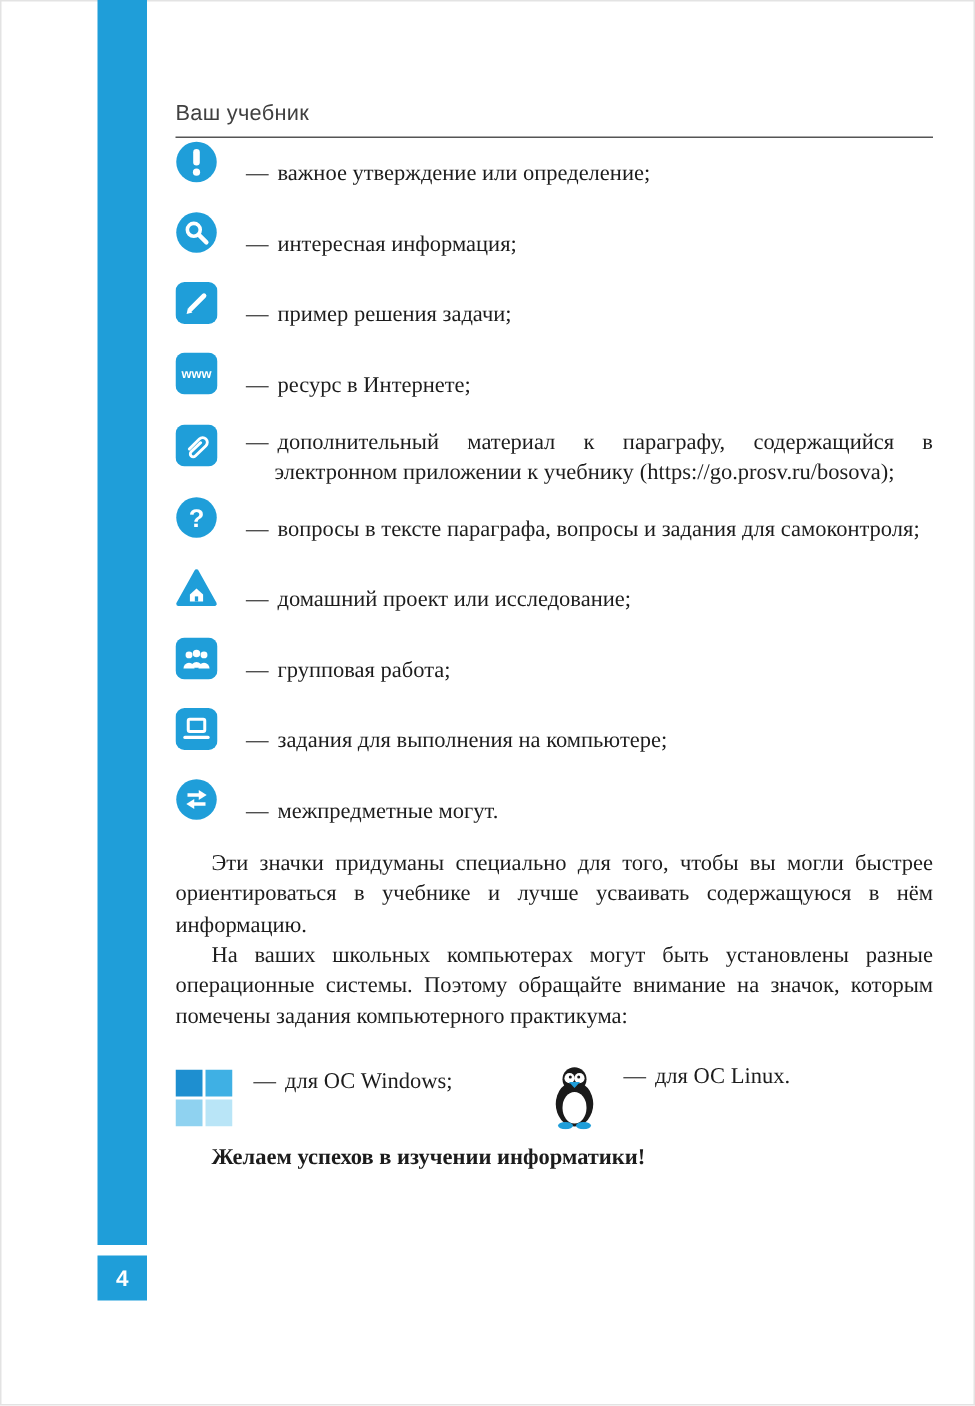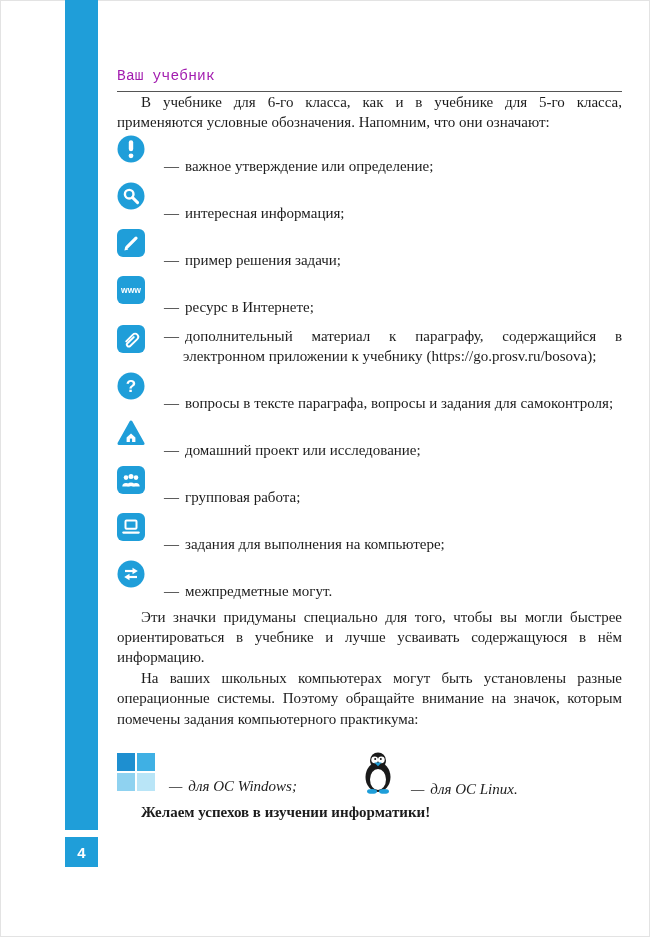--- a/index.html
+++ b/index.html
@@ -10,59 +10,58 @@
     box-shadow:inset 0 0 0 1px #e3e3e3;overflow:hidden;
   }
   .side-stripe{position:absolute;left:65px;top:0;width:33px;height:830px;background:var(--accent);}
   .pagenum-box{
     position:absolute;left:65px;top:837px;width:33px;height:30px;background:var(--accent);
     color:#fff;font-family:"Liberation Sans",sans-serif;font-weight:bold;font-size:15px;
     display:flex;align-items:center;justify-content:center;
   }
   .content{position:absolute;left:117px;top:68px;width:505px;}
   .running-head{
-    font-family:Liberation Mono, monospace;font-size:14.5px;color:#a21caf;
+    font-family:Liberation Sans, sans-serif;font-size:14.5px;color:#404040;
     padding-bottom:7px;border-bottom:1.6px solid #555;letter-spacing:.2px;
   }
   p.body-par{
     font-size:15px;line-height:1.36;text-align:justify;text-indent:24px;margin:0;
   }
   .intro{margin-top:18px;margin-bottom:16px;}
   .after-legend{margin-top:16px;}
   .os-intro{margin-top:14px;}
   .closing{margin-top:24px;font-weight:bold;}
   .legend{margin-top:2px;}
-  .legend-row{display:flex;align-items:flex-end;margin-bottom:5px;}
+  .legend-row{display:flex;align-items:center;margin-bottom:5px;}
   .icon-box{flex:0 0 28px;width:28px;height:42px;margin-right:19px;display:block;}
   .icon-box svg{display:block;}
   .legend-text{
     flex:1;font-size:15px;line-height:1.36;text-align:justify;
     padding-left:19px;text-indent:-19px;padding-top:3px;
   }
   .dash{margin-right:6px;}
   .bold-url{margin-left:4px;font-weight:normal;}
   .ac{fill:var(--accent);}
   .os-row{display:flex;align-items:center;margin-top:22px;margin-bottom:4px;}
-  .os-item{display:flex;align-items:flex-end;font-size:15px;font-style:italic;}
+  .os-item{display:flex;align-items:flex-start;font-size:15px;}
   .os-item .os-icon{margin-right:14px;display:block;}
   .os-linux{margin-left:62px;}
 </style>
 </head>
 <body>
 
 <div class="side-stripe"></div>
 <div class="pagenum-box">
   <span>4</span>
 </div>
 
 <div class="content">
 
   <div class="running-head">Ваш учебник</div>
 
-  <p class="body-par intro">В учебнике для 6-го класса, как и в учебнике для 5-го класса, применяются условные обозначения. Напомним, что они означают:</p>
 
   <div class="legend">
 
     <div class="legend-row">
       <span class="icon-box">
         <svg width="28" height="28" viewBox="0 0 28 28">
           <circle cx="14" cy="14" r="13.5" class="ac"></circle>
           <rect x="11.8" y="5.3" width="4.4" height="11" rx="2.2" fill="#fff"></rect>
           <circle cx="14" cy="20.8" r="2.4" fill="#fff"></circle>
         </svg>

